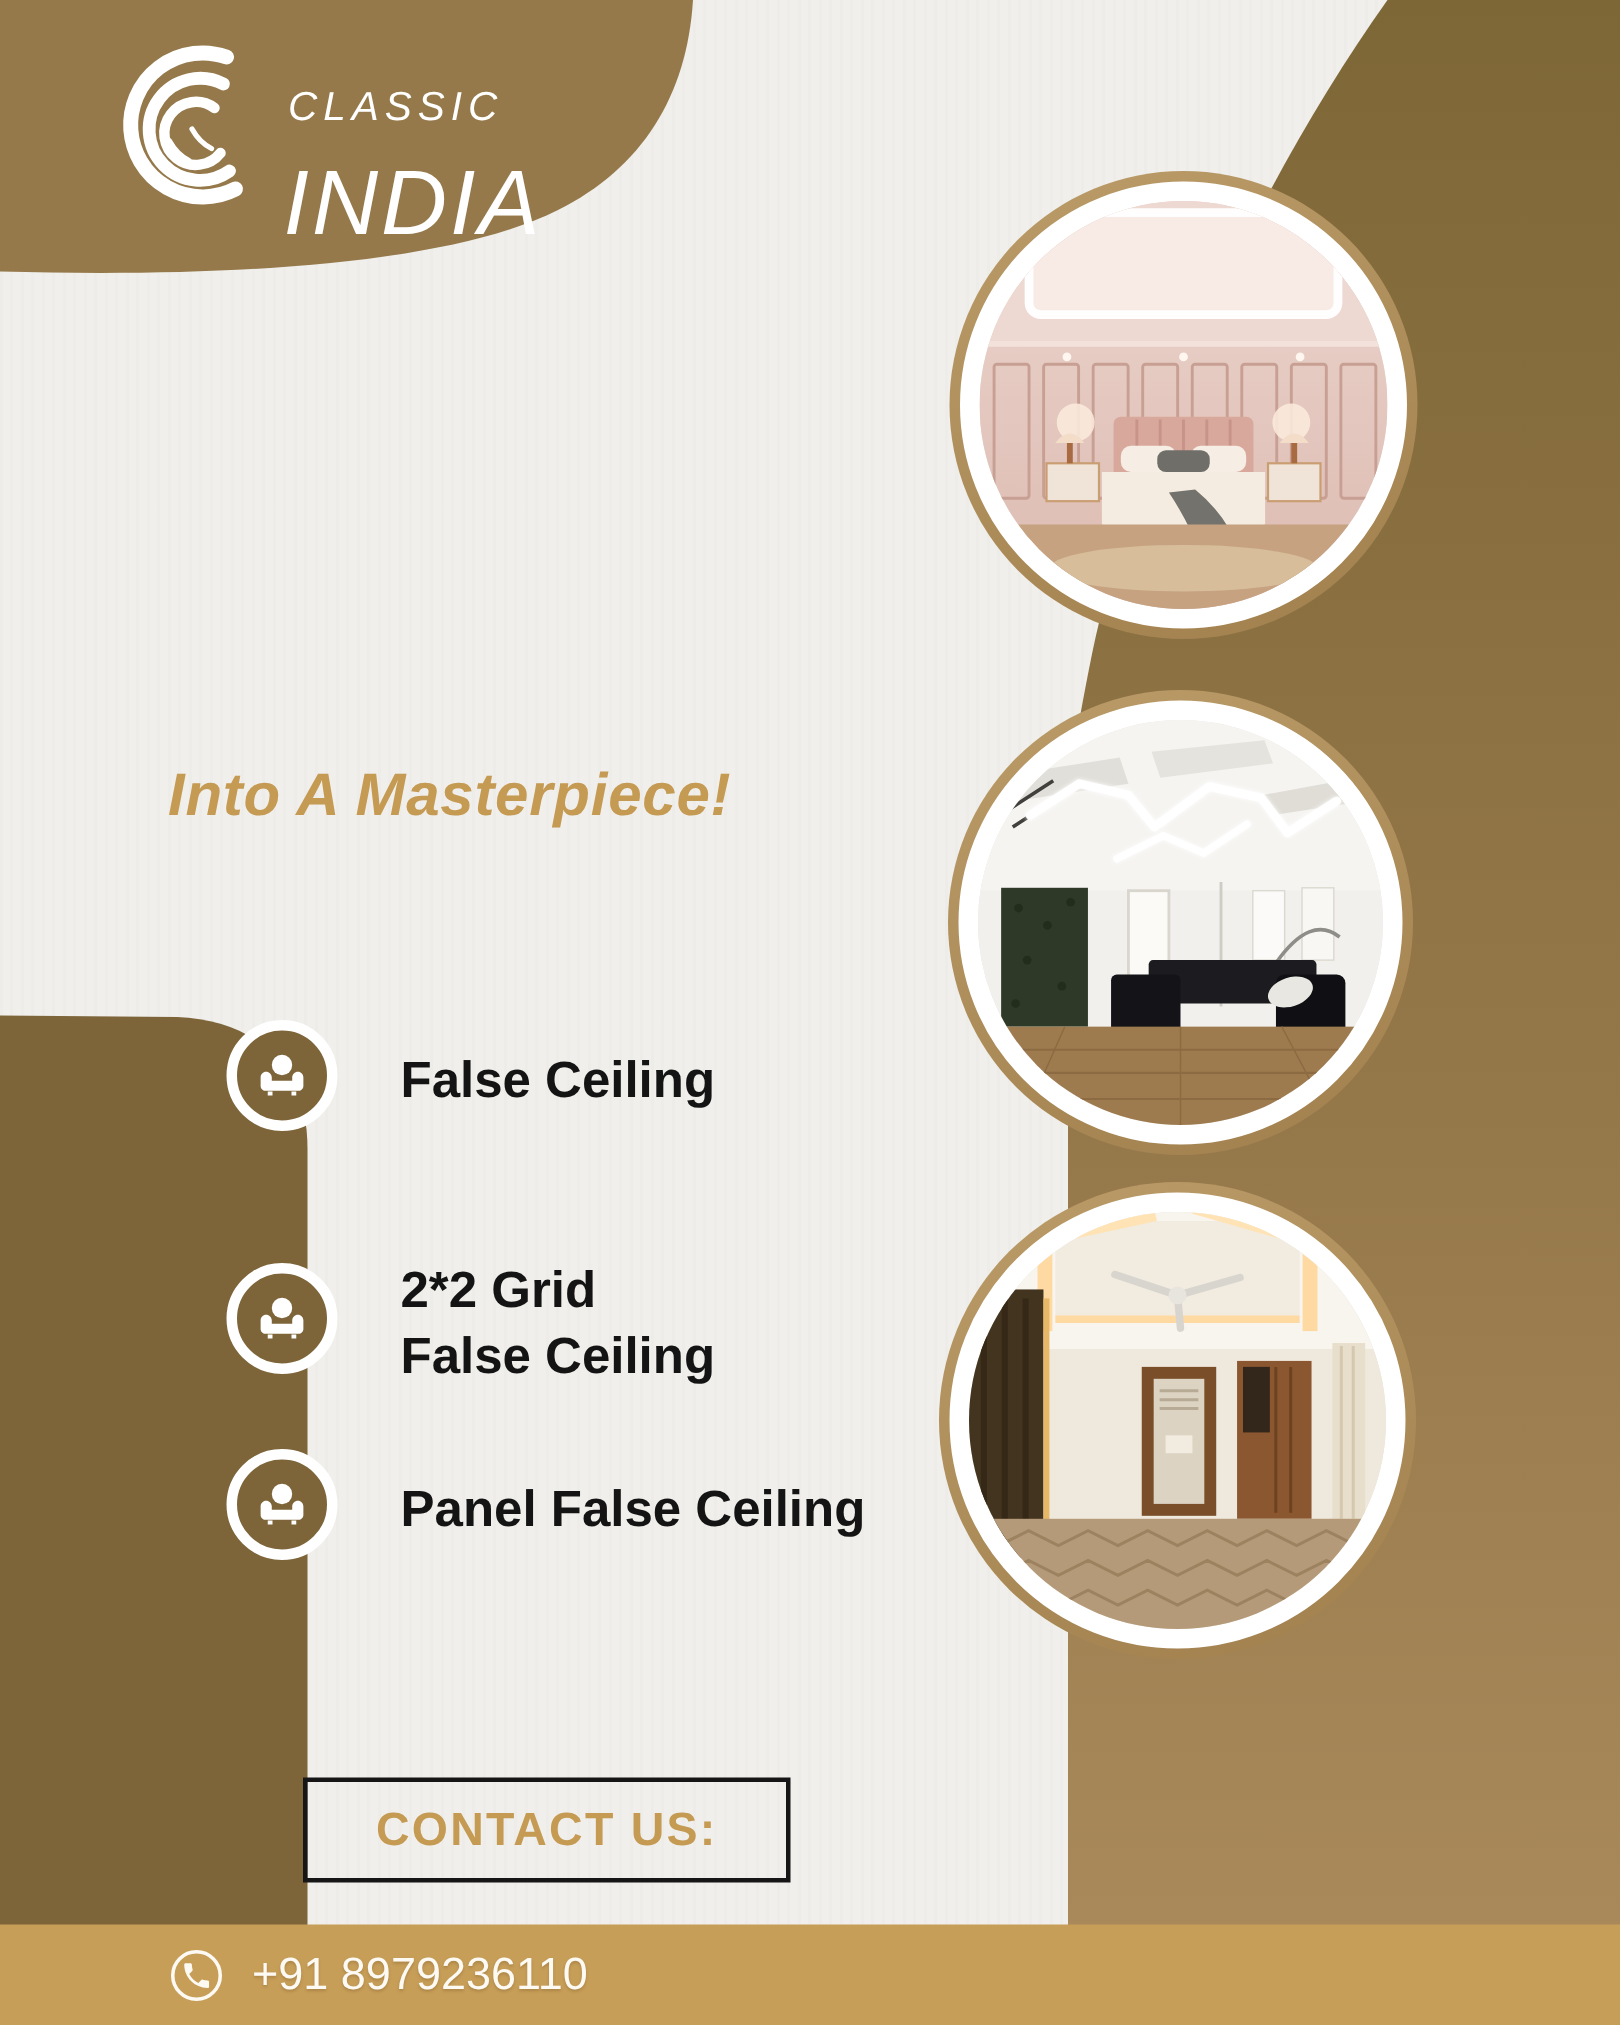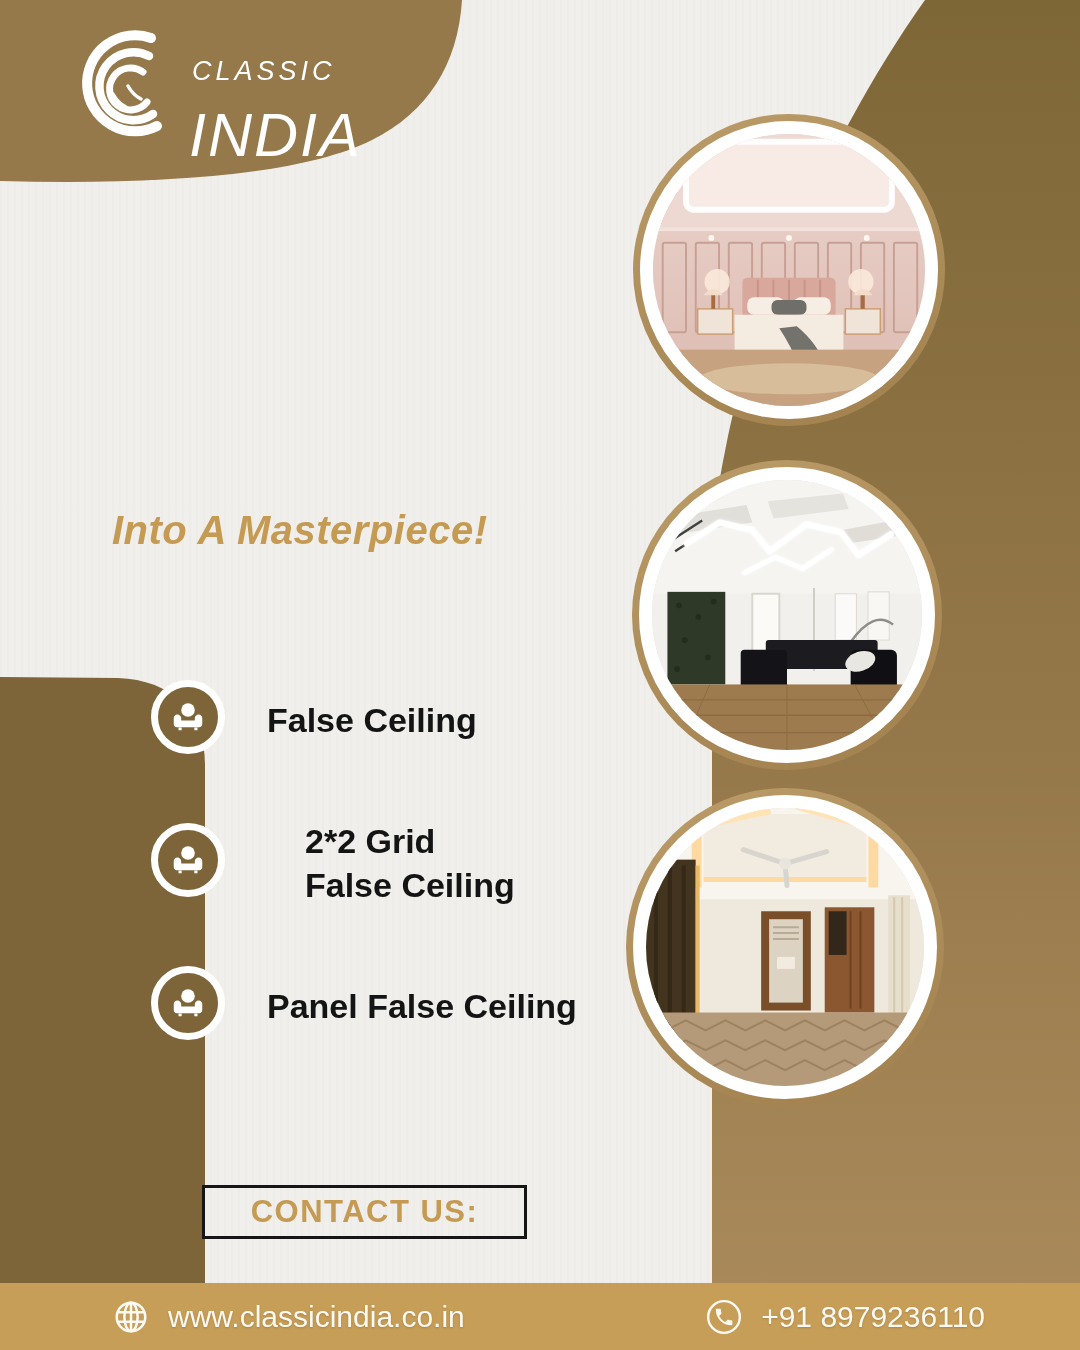--- a/index.html
+++ b/index.html
@@ -32,38 +32,38 @@
   
   .service{position:absolute;left:151px;display:flex;align-items:center;z-index:6;}
   .service-icon{
     width:74px;height:74px;border-radius:50%;background:#7e6539;border:7px solid #ffffff;
     box-sizing:border-box;display:flex;align-items:center;justify-content:center;flex:0 0 auto;
   }
   .service-icon svg{width:38px;height:38px;}
   .service-text{margin-left:42px;color:#141414;font-size:34px;font-weight:700;
     line-height:1.3;margin-top:6px;}
   #service-0{top:680px;}
-  #service-1{top:813px;gap:38px;}
+  #service-1{top:832px;}
   #service-2{top:966px;}
   
   .photo{
     position:absolute;border-radius:50%;padding:7px;box-sizing:border-box;
     background:linear-gradient(160deg,#bb9c68,#a1804e);z-index:4;
   }
   .photo-in{
     width:100%;height:100%;border-radius:50%;overflow:hidden;box-sizing:border-box;
     border:13px solid #ffffff;background:#e8e4dd;
   }
   .photo-in svg{width:100%;height:100%;}
   #photo-0{left:633px;top:114px;width:312px;height:312px;}
   #photo-1{left:632px;top:460px;width:310px;height:310px;}
   #photo-2{left:626px;top:788px;width:318px;height:318px;}
   
   #contact-btn{
-    position:absolute;left:202px;top:1185px;width:325px;height:54px;z-index:6;
+    position:absolute;left:202px;top:1185px;width:325px;height:70px;z-index:6;
     border:3px solid #161616;box-sizing:border-box;background:transparent;
     display:flex;align-items:center;justify-content:center;
     color:#c59a52;font-size:31px;font-weight:700;letter-spacing:1.5px;cursor:pointer;
     font-family:"Liberation Sans",sans-serif;
   }
   
   #footer{
     position:absolute;left:0;bottom:0;width:1080px;height:67px;background:#c79e58;z-index:8;
     display:flex;align-items:center;justify-content:space-between;
     padding:0 95px 0 112px;box-sizing:border-box;
@@ -282,28 +282,20 @@
           <path d="M0,254 l20,10 20,-10 20,10 20,-10 20,10 20,-10 20,10 20,-10 20,10 20,-10 20,10 20,-10 20,10 20,-10"></path>
         </g>
       </svg>
     </div>
   </div>
 
   <div id="contact-btn">CONTACT US:</div>
 
   <div id="footer">
     <div class="footer-group">
-      <svg viewBox="0 0 24 24" fill="none" stroke="#fdfaf4" stroke-width="1.6">
-        <circle cx="12" cy="12" r="9"></circle>
-        <ellipse cx="12" cy="12" rx="4.2" ry="9"></ellipse>
-        <path d="M3.5 9h17 M3.5 15h17 M12 3v18"></path>
-      </svg>
-      <span>www.classicindia.co.in</span>
-    </div>
-    <div class="footer-group">
       <svg viewBox="0 0 24 24">
         <circle cx="12" cy="12" r="10" fill="none" stroke="#fdfaf4" stroke-width="1.5"></circle>
         <path fill="#fdfaf4" transform="translate(5.1,5.1) scale(0.58)" d="M6.62 10.79c1.44 2.83 3.76 5.14 6.59 6.59l2.2-2.2c.27-.27.67-.36 1.02-.24 1.12.37 2.33.57 3.57.57.55 0 1 .45 1 1V20c0 .55-.45 1-1 1-9.39 0-17-7.61-17-17 0-.55.45-1 1-1h3.5c.55 0 1 .45 1 1 0 1.25.2 2.45.57 3.57.11.35.03.74-.25 1.02l-2.2 2.2z"></path>
       </svg>
       <span>+91 8979236110</span>
     </div>
   </div>
 
 </div>
 

